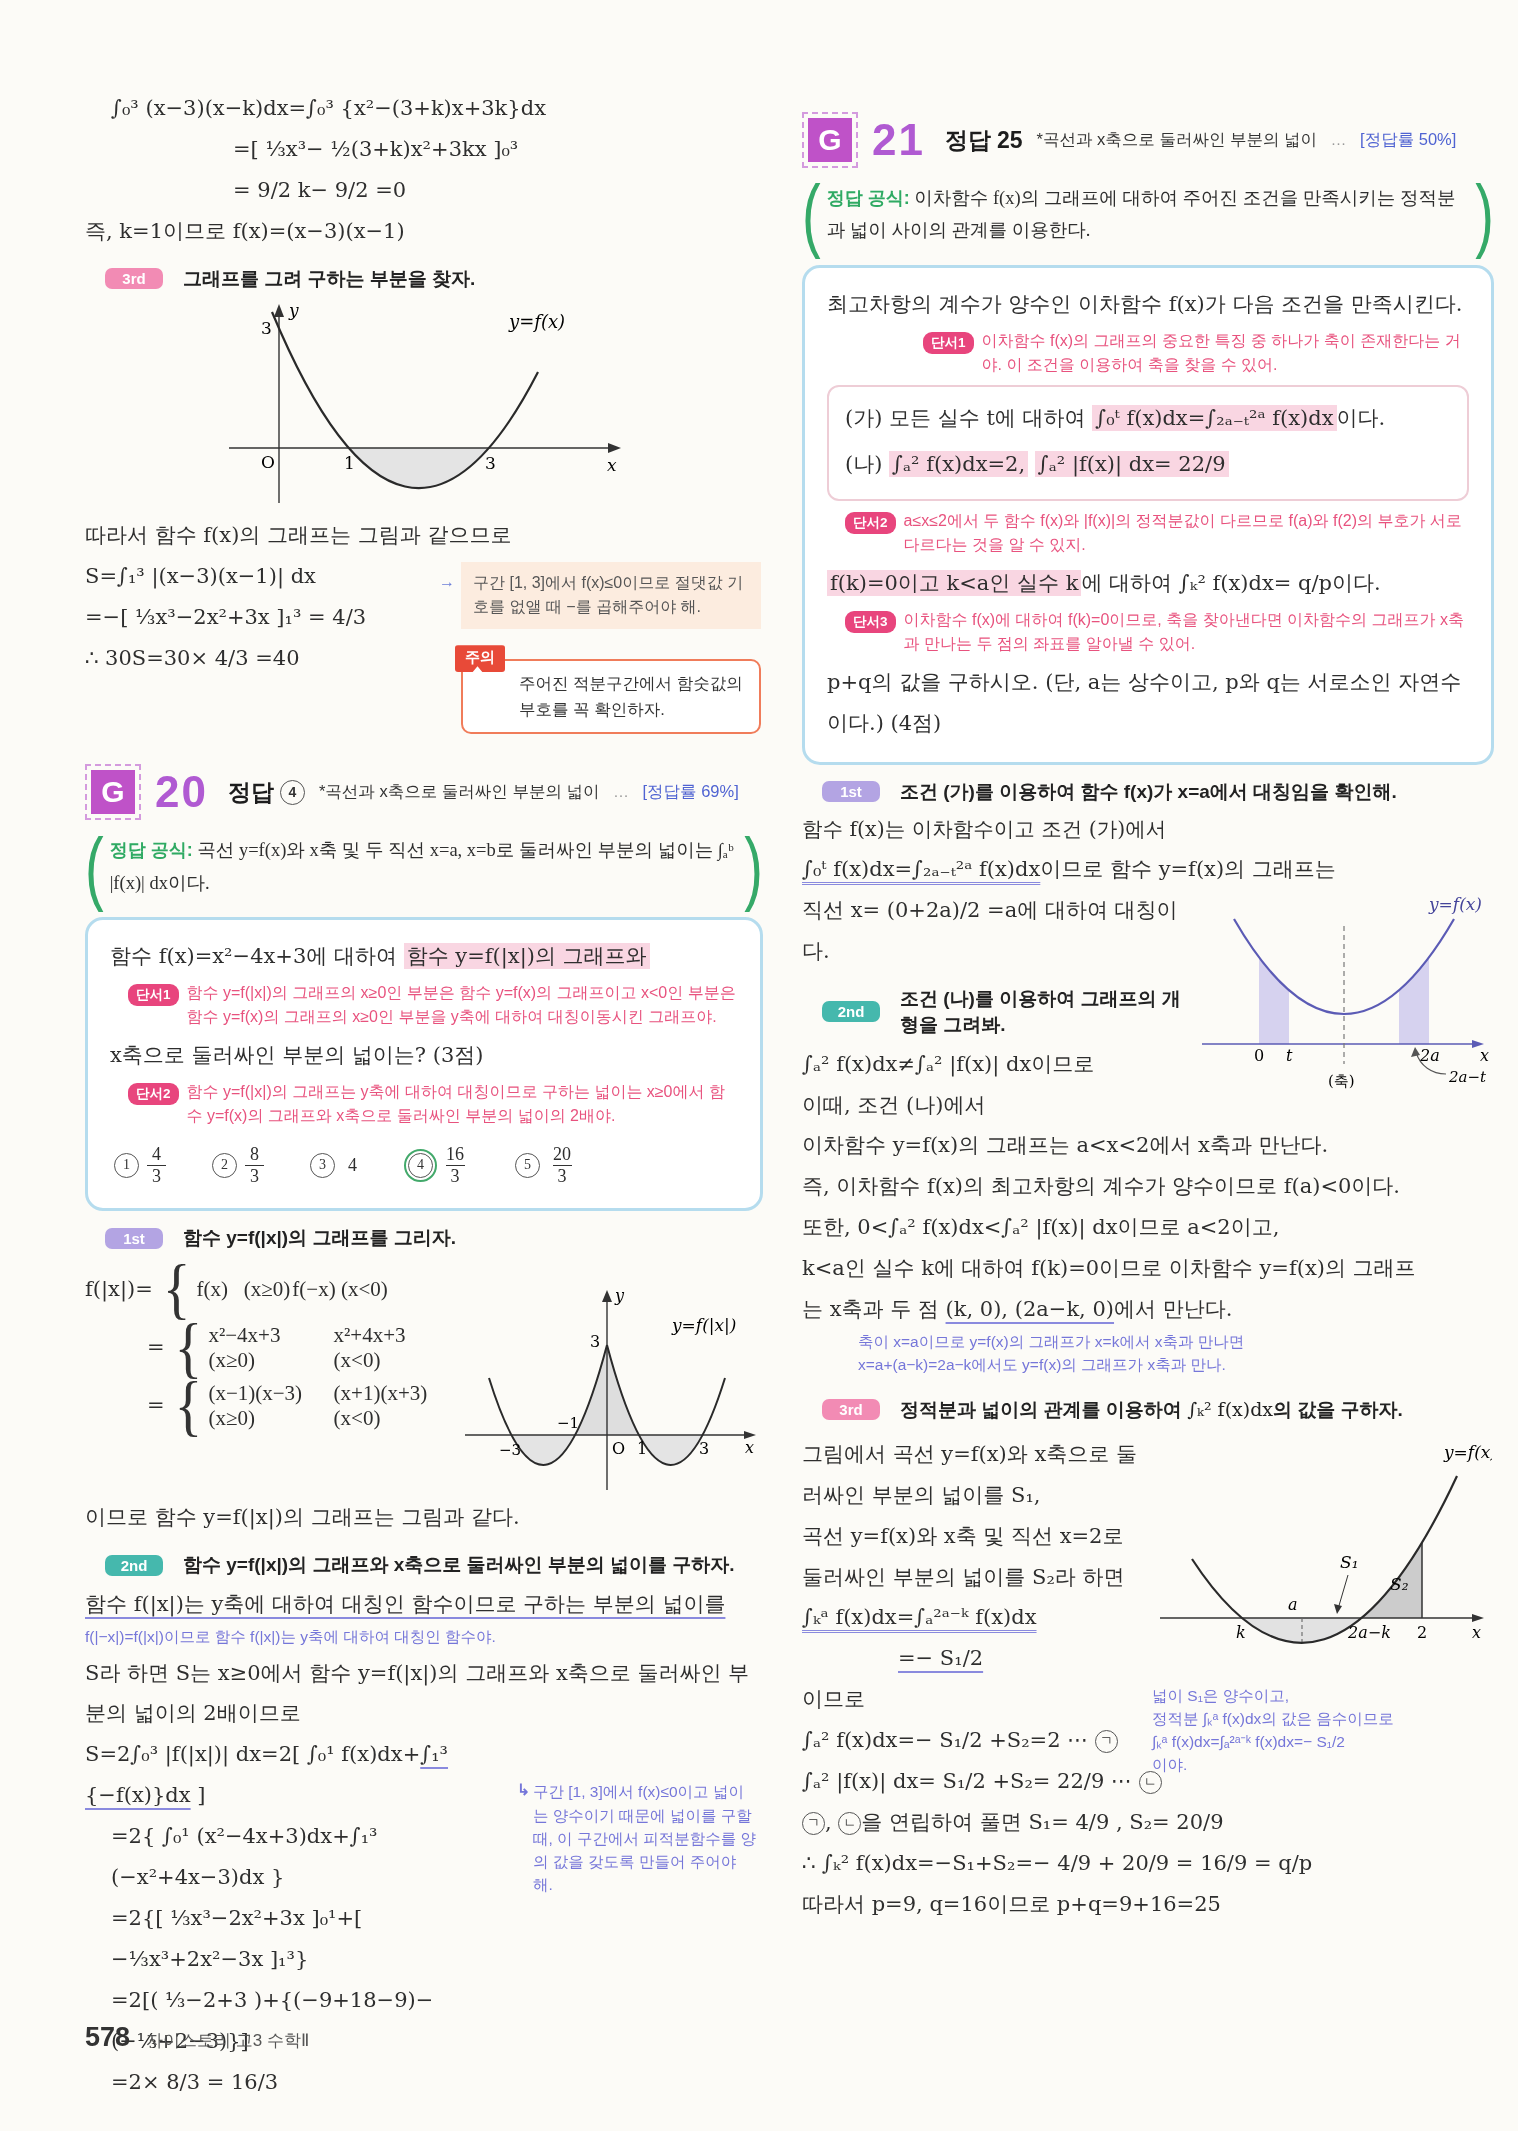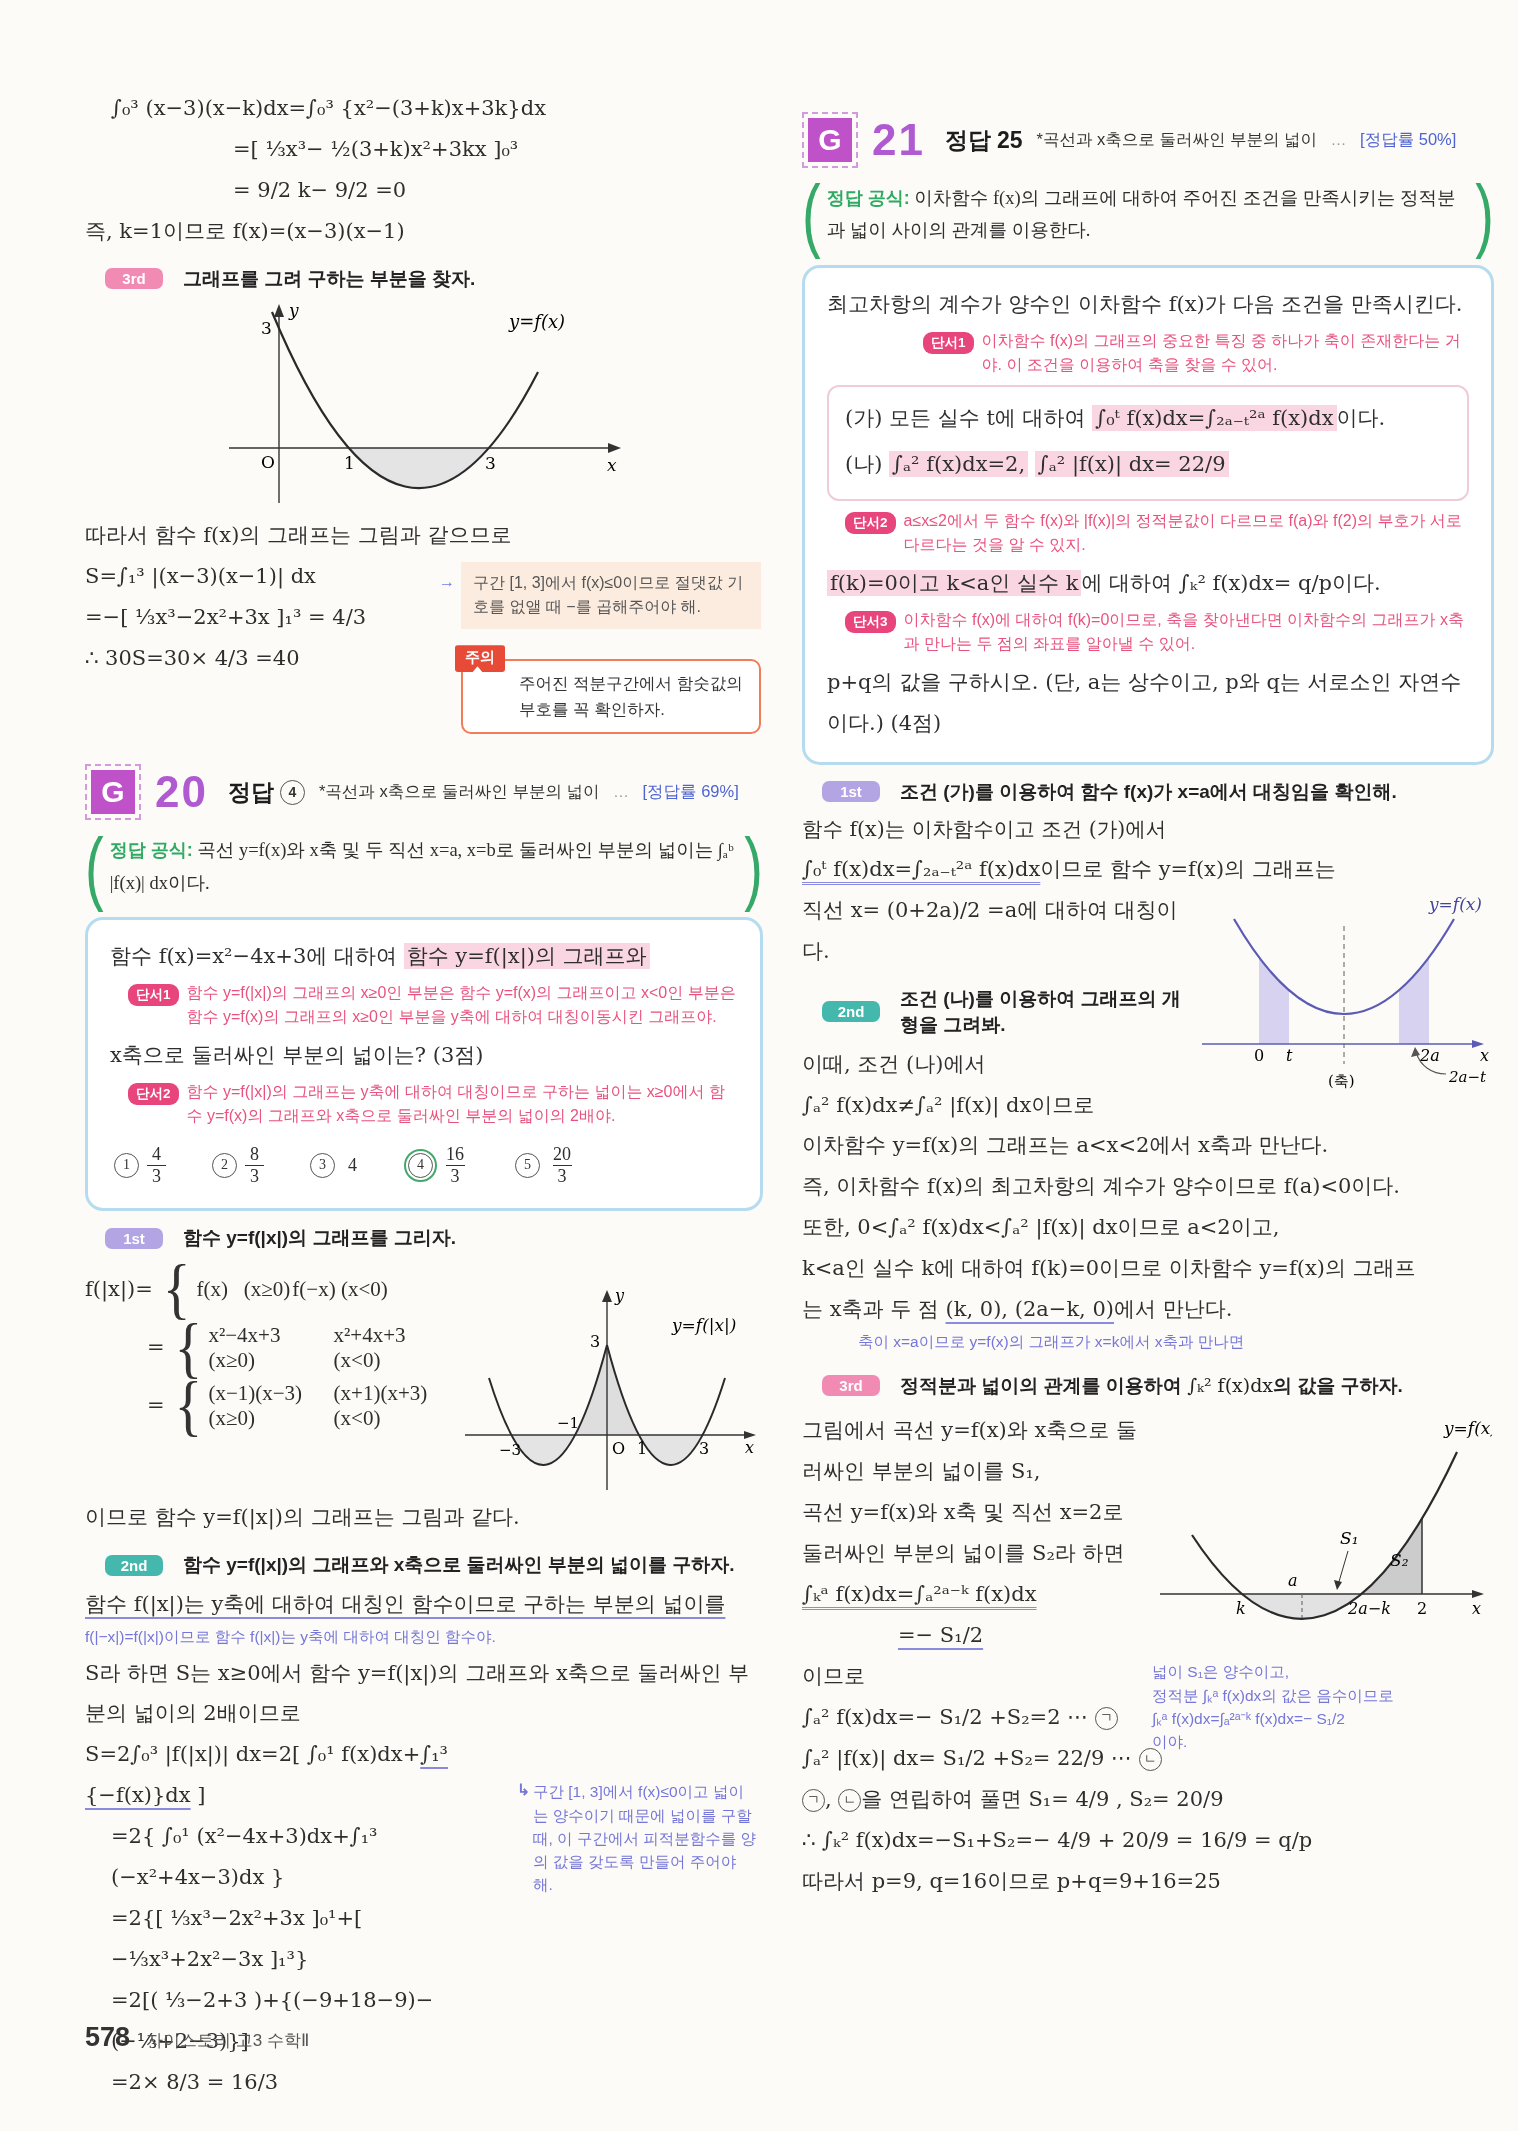--- a/index.html
+++ b/index.html
@@ -382,31 +382,32 @@
         <text x="255" y="188" font-size="15" font-style="italic">2a−t</text>
       </svg>
     </div>
 
     <div class="m wrap">직선 x= (0+2a)/2 =a에 대하여 대칭이다.</div>
 
     <div class="steprow">
       <span class="sbadge sb2">2nd</span>
       <span style="max-width:300px;">조건 (나)를 이용하여 그래프의 개형을 그려봐.</span>
     </div>
+    <div class="m wrap">∫ₐ² f(x)dx≠∫ₐ² |f(x)| dx이므로</div>
     <div class="m wrap">이때, 조건 (나)에서</div>
-    <div class="m wrap">∫ₐ² f(x)dx≠∫ₐ² |f(x)| dx이므로</div>
     <div class="clear"></div>
     <div class="m wrap">이차함수 y=f(x)의 그래프는 a&lt;x&lt;2에서 x축과 만난다.</div>
     <div class="m wrap">즉, 이차함수 f(x)의 최고차항의 계수가 양수이므로 f(a)&lt;0이다.</div>
     <div class="m wrap">또한, 0&lt;∫ₐ² f(x)dx&lt;∫ₐ² |f(x)| dx이므로 a&lt;2이고,</div>
     <div class="m wrap">k&lt;a인 실수 k에 대하여 f(k)=0이므로 이차함수 y=f(x)의 그래프</div>
     <div class="m wrap">
       <span>는 x축과 두 점 </span><span class="ul1">(k, 0), (2a−k, 0)</span><span>에서 만난다.</span>
     </div>
     <div class="bluenote" style="margin-left:56px;">축이 x=a이므로 y=f(x)의 그래프가 x=k에서 x축과 만나면</div>
+    <div class="bluenote" style="margin-left:56px;">x=a+(a−k)=2a−k에서도 y=f(x)의 그래프가 x축과 만나.</div>
 
     <div class="steprow">
       <span class="sbadge sb3">3rd</span>
       <span>
         <span>정적분과 넓이의 관계를 이용하여 </span><span class="m" style="font-weight:normal;font-size:19px;">∫ₖ² f(x)dx</span><span>의 값을 구하자.</span>
       </span>
     </div>
 
     <div class="figfloat" style="width:342px;">
       <svg width="340" height="242">

